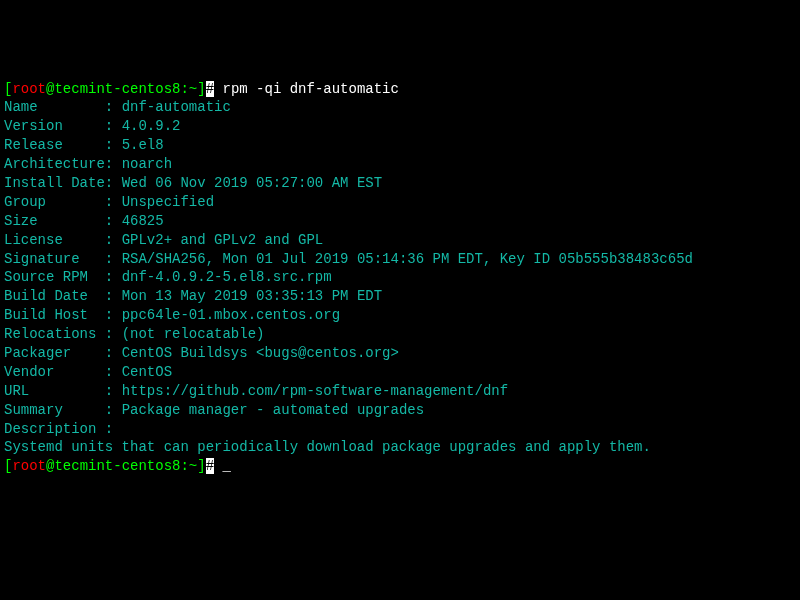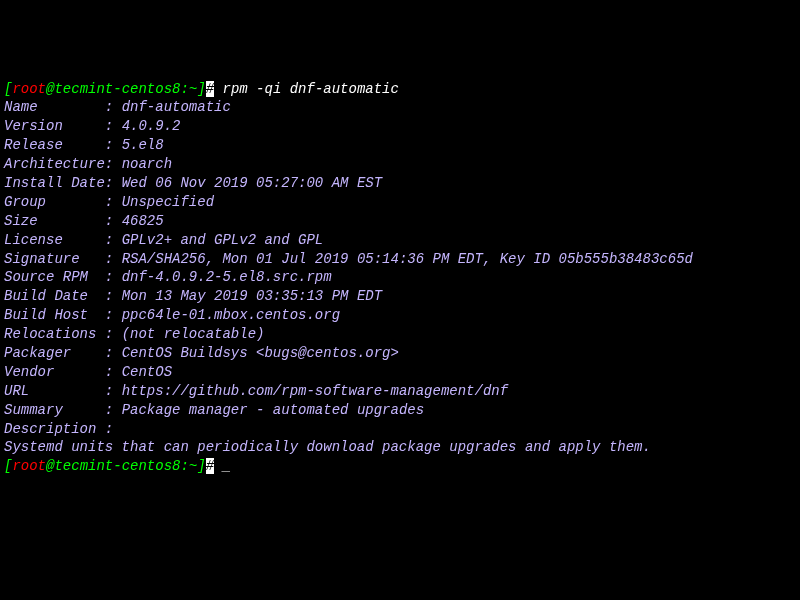--- a/index.html
+++ b/index.html
@@ -35,25 +35,24 @@
       color: #00ff00;
     }
     .command {
       color: #ffffff;
     }
     .block-cursor {
       background-color: #ffffff;
       color: #000000;
     }
     .output {
-      color: #c4b5fd;
+      color: #14b8a6;
     }
     .line {
       display: block;
-      font-style: italic;
     }
   </style>
 </head>
 <body>
 
 
 
 <div><span class="line"><span class="bracket">[</span><span class="user">root</span><span class="at">@</span><span class="host">tecmint-centos8</span><span class="host">:</span><span class="path">~</span><span class="bracket">]</span><span class="block-cursor">#</span><span class="command"> rpm -qi dnf-automatic</span></span><div id="output-lines"><span class="line output"><span>Name        </span><span>: </span><span>dnf-automatic</span></span><span class="line output"><span>Version     </span><span>: </span><span>4.0.9.2</span></span><span class="line output"><span>Release     </span><span>: </span><span>5.el8</span></span><span class="line output"><span>Architecture</span><span>: </span><span>noarch</span></span><span class="line output"><span>Install Date</span><span>: </span><span>Wed 06 Nov 2019 05:27:00 AM EST</span></span><span class="line output"><span>Group       </span><span>: </span><span>Unspecified</span></span><span class="line output"><span>Size        </span><span>: </span><span>46825</span></span><span class="line output"><span>License     </span><span>: </span><span>GPLv2+ and GPLv2 and GPL</span></span><span class="line output"><span>Signature   </span><span>: </span><span>RSA/SHA256, Mon 01 Jul 2019 05:14:36 PM EDT, Key ID 05b555b38483c65d</span></span><span class="line output"><span>Source RPM  </span><span>: </span><span>dnf-4.0.9.2-5.el8.src.rpm</span></span><span class="line output"><span>Build Date  </span><span>: </span><span>Mon 13 May 2019 03:35:13 PM EDT</span></span><span class="line output"><span>Build Host  </span><span>: </span><span>ppc64le-01.mbox.centos.org</span></span><span class="line output"><span>Relocations </span><span>: </span><span>(not relocatable)</span></span><span class="line output"><span>Packager    </span><span>: </span><span>CentOS Buildsys &lt;bugs@centos.org&gt;</span></span><span class="line output"><span>Vendor      </span><span>: </span><span>CentOS</span></span><span class="line output"><span>URL         </span><span>: </span><span>https://github.com/rpm-software-management/dnf</span></span><span class="line output"><span>Summary     </span><span>: </span><span>Package manager - automated upgrades</span></span><span class="line output"><span>Description </span><span>:</span><span></span></span></div><span class="line output">Systemd units that can periodically download package upgrades and apply them.</span><span class="line"><span class="bracket">[</span><span class="user">root</span><span class="at">@</span><span class="host">tecmint-centos8</span><span class="host">:</span><span class="path">~</span><span class="bracket">]</span><span class="block-cursor">#</span><span class="command"> _</span></span></div>
 
 

